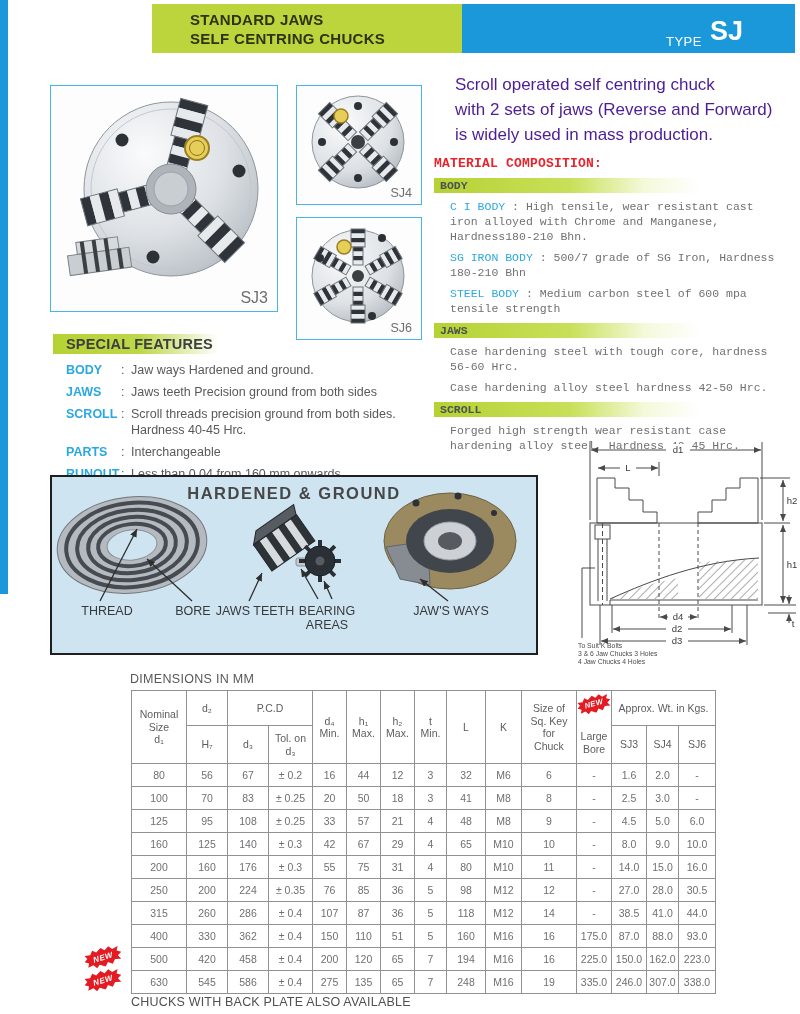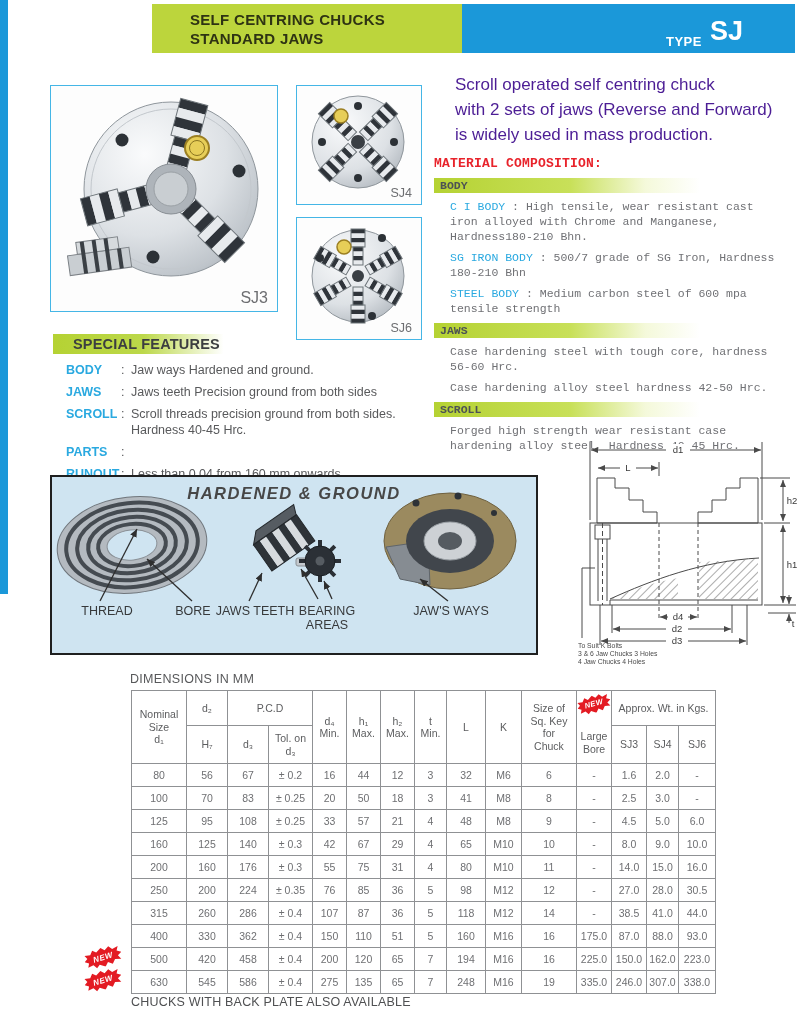--- a/index.html
+++ b/index.html
@@ -5,21 +5,21 @@
   html,body{margin:0;padding:0;background:#e9e9e9;}
   .page{position:relative;width:800px;height:1014px;background:#ffffff;overflow:hidden;
         font-family:"Liberation Sans","DejaVu Sans",sans-serif;}
   
   .left-strip{position:absolute;left:0;top:0;width:8px;height:594px;background:#1b98d9;}
   .hdr-green{position:absolute;left:152px;top:4px;width:310px;height:49px;background:#bcd53c;}
   .hdr-green .t{padding:6px 0 0 38px;font-size:15px;line-height:19px;font-weight:bold;
                 color:#2e3313;letter-spacing:.3px;}
   .hdr-blue{position:absolute;left:462px;top:4px;width:333px;height:49px;background:#1b98d9;
             display:flex;align-items:baseline;justify-content:flex-end;padding-right:52px;box-sizing:border-box;}
-  .hdr-blue .type{color:#fff;font-size:13px;font-weight:bold;letter-spacing:.5px;align-self:center;margin-top:26px;}
+  .hdr-blue .type{color:#fff;font-size:13px;font-weight:normal;letter-spacing:.5px;align-self:center;margin-top:26px;}
   .hdr-blue .sj{color:#fff;font-size:27px;font-weight:bold;margin-left:8px;align-self:center;margin-top:6px;}
   
   .pbox{position:absolute;background:#fdfdfd;border:1px solid #45b6e6;}
   .sj3-box{left:50px;top:85px;width:226px;height:225px;}
   .sj4-box{left:296px;top:85px;width:124px;height:118px;}
   .sj6-box{left:296px;top:217px;width:124px;height:121px;}
   .box-label{position:absolute;right:9px;bottom:4px;color:#6d6e71;}
   .sj3-box .box-label{font-size:16px;}
   .sj4-box .box-label,.sj6-box .box-label{font-size:12.5px;}
   .pbox svg{display:block;}
@@ -28,33 +28,33 @@
          color:#4c1d95;white-space:pre-line;}
   .material{position:absolute;left:434px;top:156px;width:341px;font-family:Liberation Mono, monospace;}
   .mat-title{color:#e8232b;font-size:13px;font-weight:bold;letter-spacing:.2px;}
   .gbar{margin-top:7px;height:15px;line-height:15px;padding-left:6px;font-size:11.5px;font-weight:bold;color:#4c5254;
         background:linear-gradient(90deg,#b5d233 0%,#c8e059 40%,rgba(225,238,150,.35) 62%,rgba(255,255,255,0) 78%);}
   .mat-item{margin-top:6px;font-size:11.5px;line-height:15px;color:#707175;margin-left:16px;}
   .cy{color:#2aa9e0;}
   
   .special{position:absolute;left:53px;top:334px;width:395px;}
   .sp-title{display:inline-block;font-size:14.5px;font-weight:bold;color:#3c3e40;letter-spacing:.2px;
-            padding:2px 70px 2px 20px;
+            padding:2px 70px 2px 13px;
             background:linear-gradient(90deg,#b5d233 0%,#bcd84a 38%,rgba(255,255,255,0) 72%);}
   .sp-rows{margin:8px 0 0 13px;}
   .sp-row{display:grid;grid-template-columns:55px 10px 1fr;font-size:12.5px;line-height:16px;margin-bottom:6px;}
   .sp-row .lb{color:#2aa9e0;font-weight:bold;}
   .sp-row .cl{color:#58595b;}
   .sp-row .tx{color:#58595b;}
   .sp-row .tx2{grid-column:3;color:#58595b;}
   
   .hg-panel{position:absolute;left:50px;top:475px;width:484px;height:176px;background:#cfe4f1;
             border:2px solid #1f1f1f;}
   .hg-title{position:absolute;top:7px;left:0;width:100%;text-align:center;font-size:16.5px;font-weight:600;
-            color:#474747;letter-spacing:1.5px;font-style:italic;}
+            color:#474747;letter-spacing:1.5px;}
   .hg-panel svg{position:absolute;left:0;top:0;}
   
   .diagram{position:absolute;left:562px;top:428px;width:238px;height:240px;}
   
   .dims-title{position:absolute;left:130px;top:672px;font-size:12.5px;color:#57585a;letter-spacing:.3px;}
   .dims-table{position:absolute;left:131px;top:690px;border-collapse:collapse;table-layout:fixed;width:584px;
               background:#fff;}
   .dims-table th,.dims-table td{border:1px solid #8f9194;text-align:center;vertical-align:middle;
               font-weight:normal;padding:0 1px;}
   .dims-table th{font-size:10.5px;line-height:12.5px;color:#5c5d5f;white-space:pre-line;}
@@ -75,22 +75,22 @@
 </style>
 </head>
 <body>
 
 <div class="page">
 
   <div class="left-strip"></div>
 
   <div class="hdr-green">
     <div class="t">
+      <div>STANDARD JAWS</div>
       <div>SELF CENTRING CHUCKS</div>
-      <div>STANDARD JAWS</div>
     </div>
   </div>
   <div class="hdr-blue">
     <span class="type">TYPE</span>
     <span class="sj">SJ</span>
   </div>
 
   <div class="pbox sj3-box">
     <svg width="224" height="223" viewBox="0 0 224 223">
       <defs>
@@ -244,20 +244,21 @@
       </div>
       <div class="sp-row">
         <span class="lb">SCROLL</span>
         <span class="cl">:</span>
         <span class="tx">Scroll threads precision ground from both sides.</span>
         <span class="tx2">Hardness 40-45 Hrc.</span>
       </div>
       <div class="sp-row">
         <span class="lb">PARTS</span>
         <span class="cl">:</span>
+        <span class="tx">Interchangeable</span>
       </div>
       <div class="sp-row">
         <span class="lb">RUNOUT</span>
         <span class="cl">:</span>
         <span class="tx">Less than 0.04 from 160 mm onwards</span>
       </div>
     </div>
   </div>
 
   <div class="hg-panel">

